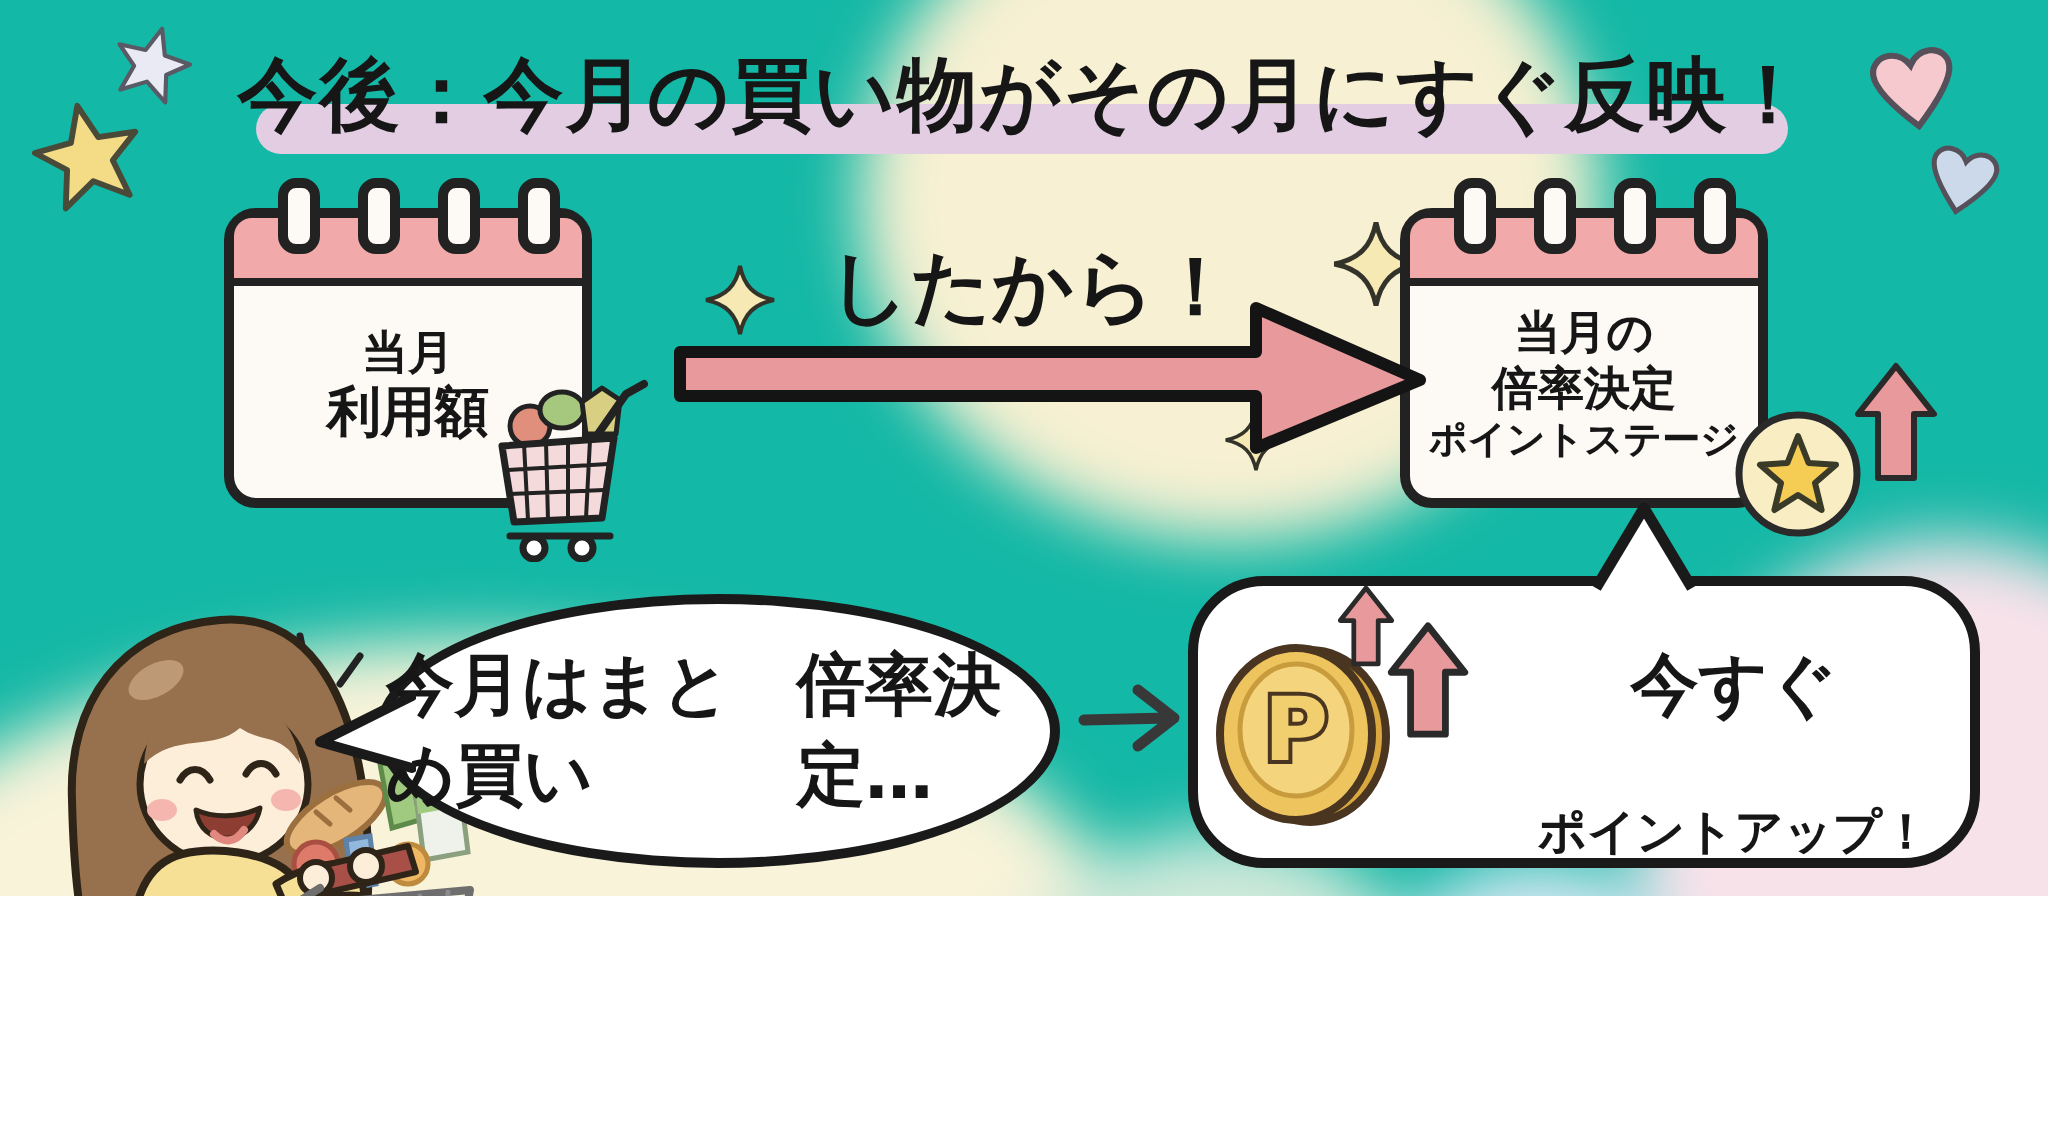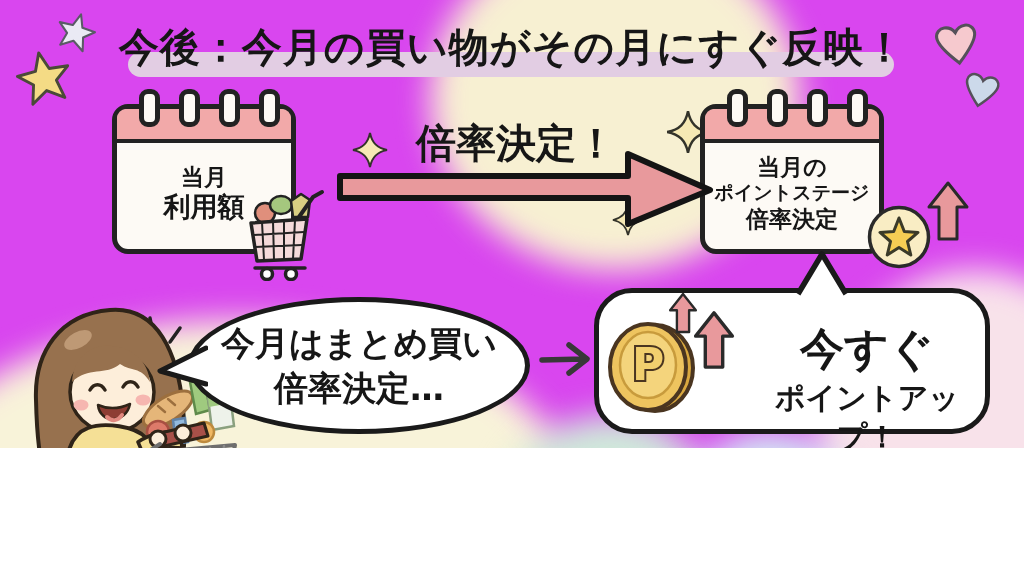--- a/index.html
+++ b/index.html
@@ -1,18 +1,18 @@
 <!DOCTYPE html>
 <html><head>
 <meta charset="utf-8">
 <style>
   html,body{margin:0;padding:0;}
   .stage{
     position:relative;width:1024px;height:448px;overflow:hidden;
-    background:#d946ef;
+    background:#14b8a6;
     font-family:"DejaVu Sans","Liberation Sans",sans-serif;
     color:#161616;
   }
   .blob{position:absolute;border-radius:50%;filter:blur(16px);}
   .b-yellow-top{left:430px;top:-70px;width:370px;height:340px;background:#f7f0d2;}
   .b-cream-bl{left:-90px;top:320px;width:660px;height:340px;background:#f8f3d9;}
   .b-pink-br{left:815px;top:270px;width:320px;height:380px;background:#f8e2ea;}
   .b-mint-cb{left:495px;top:415px;width:230px;height:230px;background:#cfe9da;}
   .b-blue-cb{left:675px;top:430px;width:190px;height:210px;background:#d2e7f2;}
 
@@ -40,31 +40,31 @@
   .flow-label{
     left:396px;top:116px;width:240px;text-align:center;z-index:4;
     font-size:40px;font-weight:bold;
   }
 
   .bubble{
     background:#ffffff;border:5px solid #1a1a1a;box-sizing:border-box;z-index:4;
   }
   .bubble-reason{
     left:188px;top:297px;width:342px;height:137px;border-radius:50%;
-    display:flex;flex-direction:column;align-items:center;justify-content:center;line-height:1.3;
+    display:flex;flex-direction:row;align-items:center;justify-content:space-between;line-height:1.3;
   }
   .bubble-reason .line{font-size:34px;font-weight:bold;}
   .bubble-result{
     left:594px;top:288px;width:396px;height:146px;border-radius:38px;
   }
   .result-text{
     position:absolute;left:150px;top:28px;width:236px;text-align:center;line-height:1.3;
   }
-  .rt-1{font-size:44px;font-weight:bold;display:block;font-family:Liberation Serif, serif;}
-  .rt-2{font-size:30px;font-weight:bold;display:block;}
+  .rt-1{font-size:34px;font-weight:bold;display:block;}
+  .rt-2{font-size:24px;font-weight:bold;display:block;margin-top:36px;}
   .bubble-summary{
     left:341px;top:456px;width:484px;height:94px;border-radius:48px;
     display:flex;align-items:center;justify-content:center;gap:10px;
   }
   .bubble-summary .line{font-size:41px;font-weight:bold;}
   .tail{z-index:5;}
   .deco{z-index:2;}
   .fig{z-index:4;}
 </style>
 </head>
@@ -112,21 +112,21 @@
     <ellipse cx="38" cy="22" rx="11" ry="9" fill="#a5c77e" stroke="#222" stroke-width="2.5"></ellipse>
     <path d="M48,18 L58,11 L67,17 L65,34 L50,34 Z" fill="#d8cf82" stroke="#222" stroke-width="2.5" stroke-linejoin="round"></path>
     <path d="M56,34 L70,14 L79,9" fill="none" stroke="#222" stroke-width="4" stroke-linecap="round"></path>
     <path d="M8,40 L64,36 L58,76 L14,78 Z" fill="#f4dada" stroke="#222" stroke-width="3.5" stroke-linejoin="round"></path>
     <path d="M19,39 L21,77 M30,38 L31,77 M41,38 L41,76 M52,37 L50,76 M10,52 L61,49 M12,64 L59,62" stroke="#222" stroke-width="2" fill="none"></path>
     <path d="M12,85 L62,85" stroke="#222" stroke-width="3.5" stroke-linecap="round"></path>
     <circle cx="24" cy="91" r="5.5" fill="#fff" stroke="#222" stroke-width="3.5"></circle>
     <circle cx="48" cy="91" r="5.5" fill="#fff" stroke="#222" stroke-width="3.5"></circle>
   </svg>
 
-  <div class="abs flow-label">倍率決定！</div>
+  <div class="abs flow-label">したから！</div>
   <svg class="abs fig" style="left:332px;top:146px;" width="386" height="84" viewBox="0 0 386 84">
     <path d="M8,30 L296,30 L296,8 L378,44 L296,78 L296,52 L8,52 Z" fill="#e8999c" stroke="#141414" stroke-width="6" stroke-linejoin="round"></path>
   </svg>
   <svg class="abs deco" style="left:352px;top:132px;" width="36" height="36" viewBox="0 0 36 36">
     <path d="M18,1 C20,11 25,16 35,18 C25,20 20,25 18,35 C16,25 11,20 1,18 C11,16 16,11 18,1 Z" fill="#f6e9b4" stroke="#33332a" stroke-width="2"></path>
   </svg>
   <svg class="abs deco" style="left:666px;top:110px;" width="44" height="44" viewBox="0 0 36 36">
     <path d="M18,1 C20,11 25,16 35,18 C25,20 20,25 18,35 C16,25 11,20 1,18 C11,16 16,11 18,1 Z" fill="#f6e9b4" stroke="#33332a" stroke-width="2"></path>
   </svg>
   <svg class="abs deco" style="left:612px;top:204px;" width="32" height="32" viewBox="0 0 36 36">
@@ -134,22 +134,22 @@
   </svg>
 
   <div class="abs calendar" style="left:700px;top:104px;width:184px;height:150px;">
     <div class="cal-ring" style="left:22px;"></div>
     <div class="cal-ring" style="left:62px;"></div>
     <div class="cal-ring" style="left:102px;"></div>
     <div class="cal-ring" style="left:142px;"></div>
     <div class="cal-header"></div>
     <div class="cal-body">
       <span class="cal-line cr-1">当月の</span>
+      <span class="cal-line cr-3">倍率決定</span>
       <span class="cal-line cr-2">ポイントステージ</span>
-      <span class="cal-line cr-3">倍率決定</span>
     </div>
   </div>
 
   <svg class="abs fig" style="left:866px;top:204px;z-index:6;" width="66" height="66" viewBox="0 0 66 66">
     <circle cx="33" cy="33" r="29.5" fill="#f9edc4" stroke="#2a2a2a" stroke-width="3.5"></circle>
     <path d="M33,14 L38.3,27.5 L52,28.4 L41.5,37.5 L44.8,51 L33,43.5 L21.2,51 L24.5,37.5 L14,28.4 L27.7,27.5 Z" fill="#f5cd54" stroke="#3a3a28" stroke-width="3" stroke-linejoin="round"></path>
   </svg>
   <svg class="abs fig" style="left:926px;top:180px;" width="44" height="62" viewBox="0 0 44 62">
     <path d="M22,3 L41,27 L31,27 L31,59 L13,59 L13,27 L3,27 Z" fill="#e8999c" stroke="#2a2a2a" stroke-width="3" stroke-linejoin="round"></path>
   </svg>

